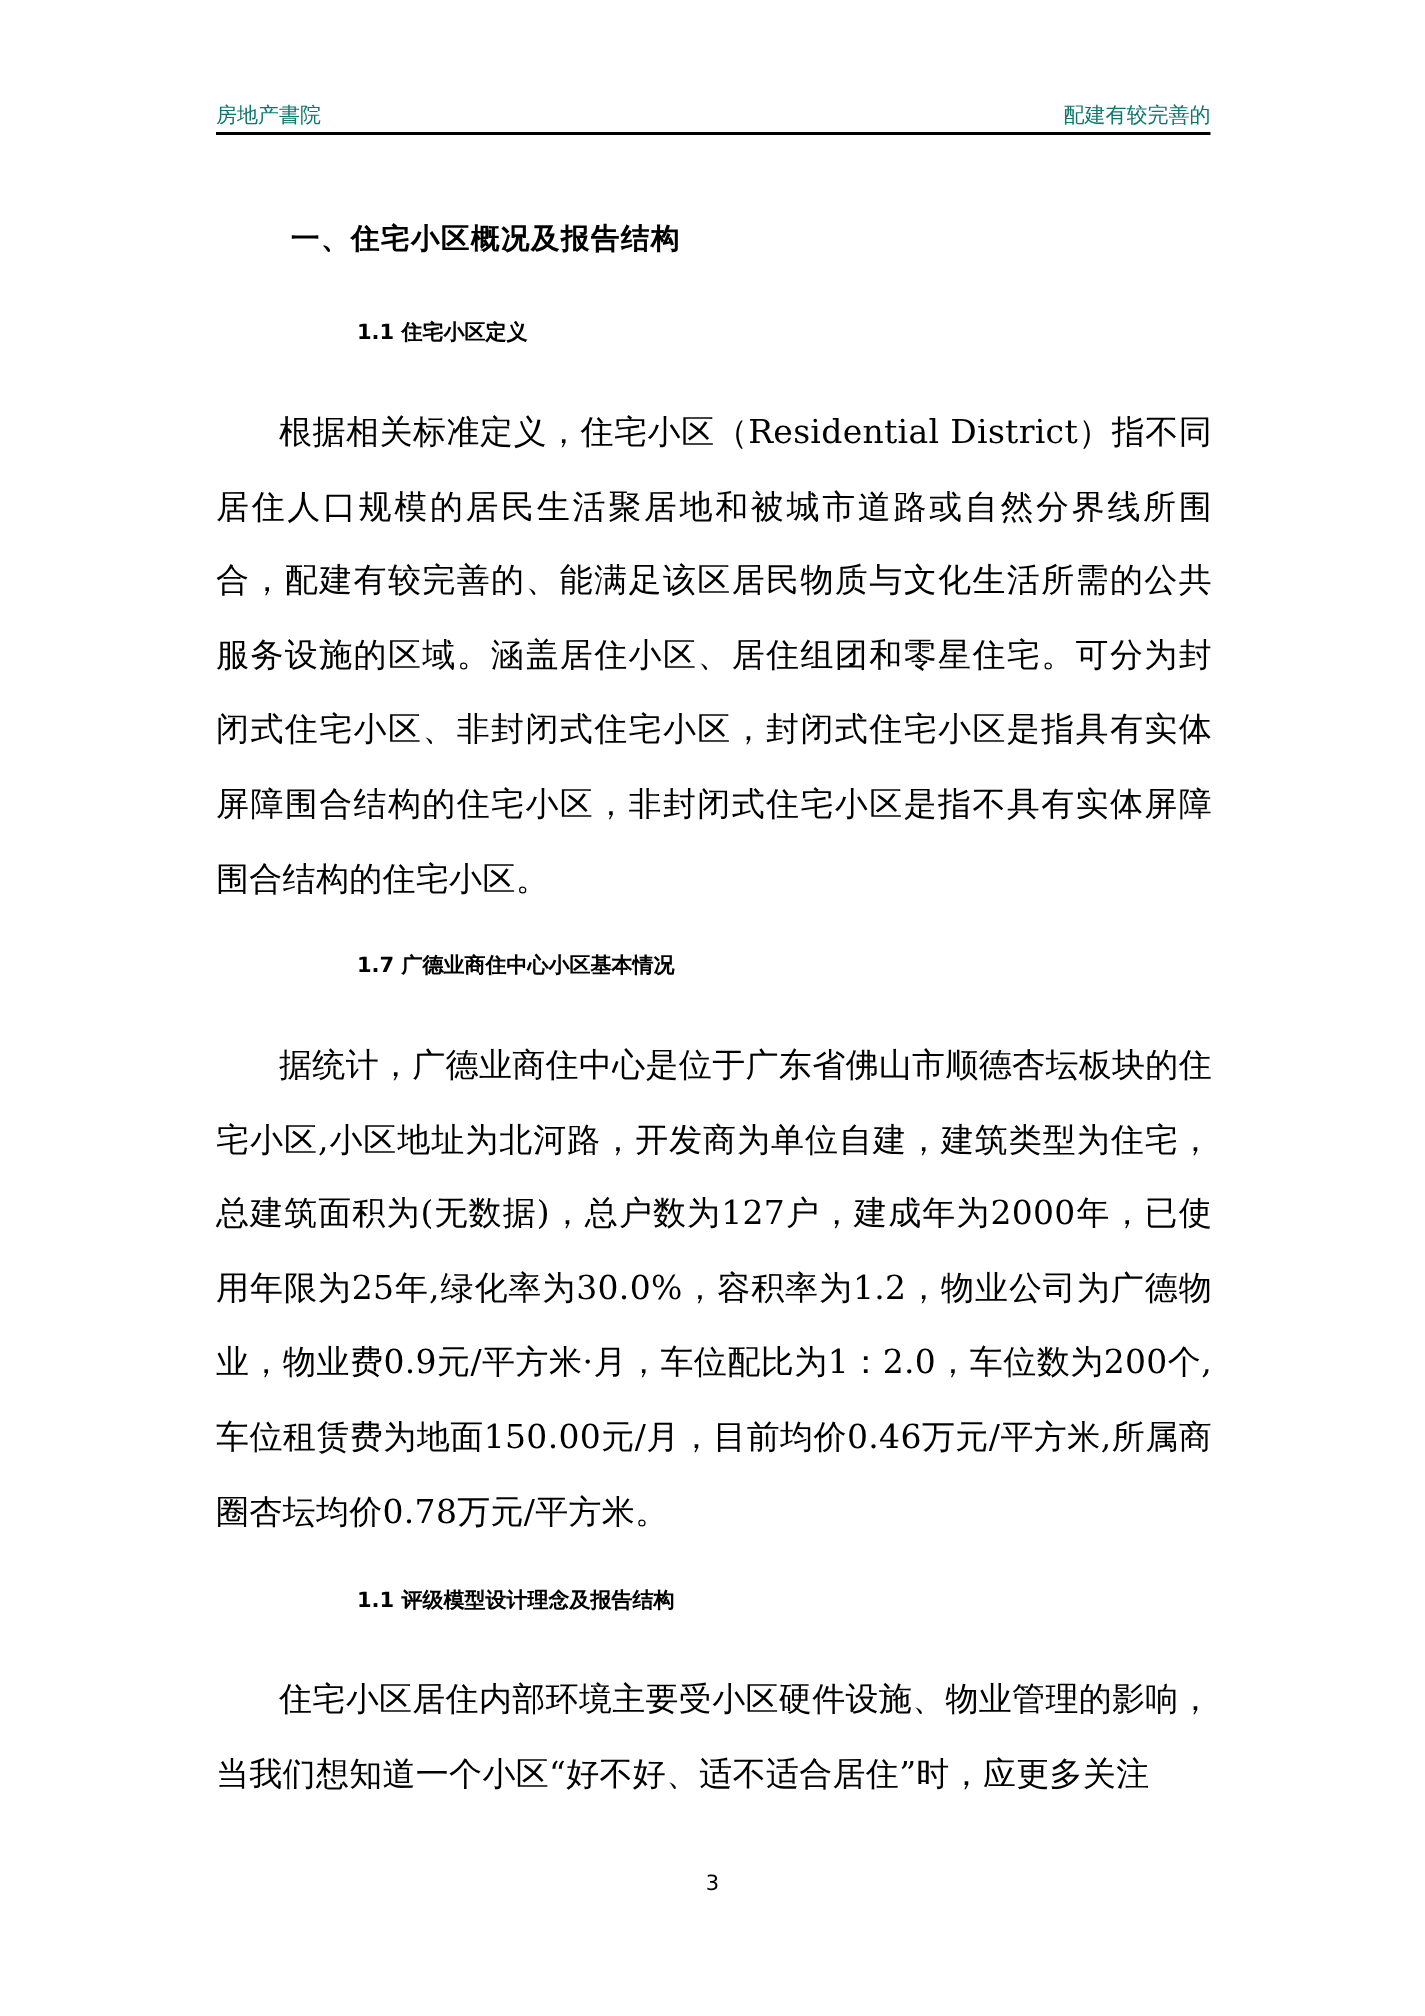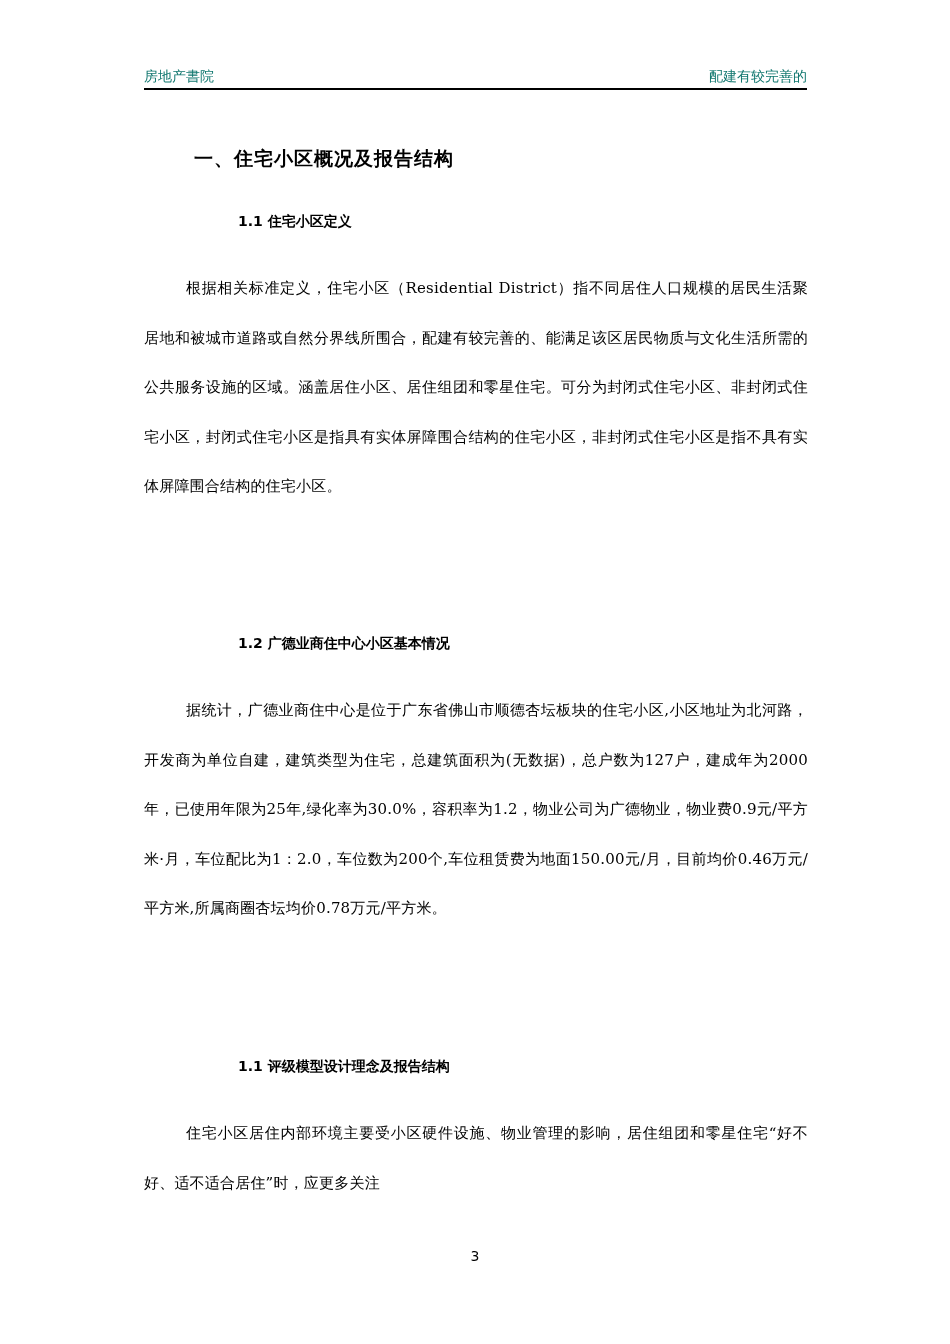--- a/index.html
+++ b/index.html
@@ -7,38 +7,38 @@
          font-family:"DejaVu Serif","Liberation Serif",serif; color:#000; }
   .header { position:absolute; left:144px; top:68px; width:663px; height:20px;
             font-family:"DejaVu Sans","Liberation Sans",sans-serif; font-size:14px; color:#0f766e; }
   .header .left { position:absolute; left:0; top:0; }
   .header .right { position:absolute; right:0; top:0; }
   .header-rule { position:absolute; left:144px; top:88px; width:663px; height:2px; background:#000; }
   .h1 { position:absolute; left:194px; top:146px; font-size:19px; font-weight:bold; letter-spacing:1px;
         font-family:"DejaVu Sans","Liberation Sans",sans-serif; }
   .h2 { position:absolute; left:190px; font-size:14px; font-weight:bold;
         font-family:"DejaVu Sans","Liberation Sans",sans-serif;margin-left:48px; }
-  .para { position:absolute; left:144px; width:664px; font-size:15px; line-height:49.6px;
+  .para { position:absolute; left:144px; width:664px; font-size:22px; line-height:49.6px;
           text-align:justify; text-indent:42px; letter-spacing:0.2px; }
   .page-num { position:absolute; left:0; width:950px; top:1248px; text-align:center;
               font-family:"DejaVu Sans","Liberation Sans",sans-serif; font-size:14px; }
 </style>
 </head>
 <body>
 
 <div class="header">
   <span class="left">房地产書院</span>
   <span class="right">配建有较完善的</span>
 </div>
 <div class="header-rule"></div>
 
 <div class="h1">一、住宅小区概况及报告结构</div>
 
 <div class="h2" style="top:213px;">1.1 住宅小区定义</div>
 <div class="para" style="top:264px;">根据相关标准定义，住宅小区（Residential District）指不同居住人口规模的居民生活聚居地和被城市道路或自然分界线所围合，配建有较完善的、能满足该区居民物质与文化生活所需的公共服务设施的区域。涵盖居住小区、居住组团和零星住宅。可分为封闭式住宅小区、非封闭式住宅小区，封闭式住宅小区是指具有实体屏障围合结构的住宅小区，非封闭式住宅小区是指不具有实体屏障围合结构的住宅小区。</div>
 
-<div class="h2" style="top:635px;">1.2 广德业商住中心小区基本情况</div>
+<div class="h2" style="top:635px;">1.7 广德业商住中心小区基本情况</div>
 <div class="para" style="top:686px;">据统计，广德业商住中心是位于广东省佛山市顺德杏坛板块的住宅小区,小区地址为北河路，开发商为单位自建，建筑类型为住宅，总建筑面积为(无数据)，总户数为127户，建成年为2000年，已使用年限为25年,绿化率为30.0%，容积率为1.2，物业公司为广德物业，物业费0.9元/平方米·月，车位配比为1：2.0，车位数为200个,车位租赁费为地面150.00元/月，目前均价0.46万元/平方米,所属商圈杏坛均价0.78万元/平方米。</div>
 
 <div class="h2" style="top:1058px;">1.1 评级模型设计理念及报告结构</div>
-<div class="para" style="top:1109px;">住宅小区居住内部环境主要受小区硬件设施、物业管理的影响，居住组团和零星住宅“好不好、适不适合居住”时，应更多关注</div>
+<div class="para" style="top:1109px;">住宅小区居住内部环境主要受小区硬件设施、物业管理的影响，当我们想知道一个小区“好不好、适不适合居住”时，应更多关注</div>
 
 <div class="page-num">3</div>
 
 </body></html>

